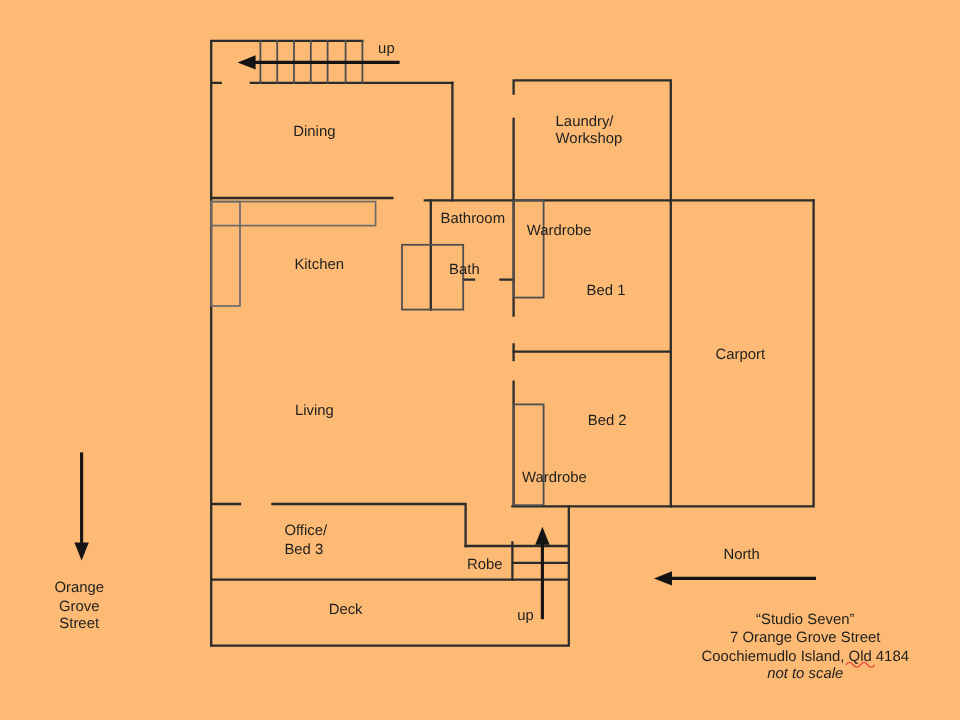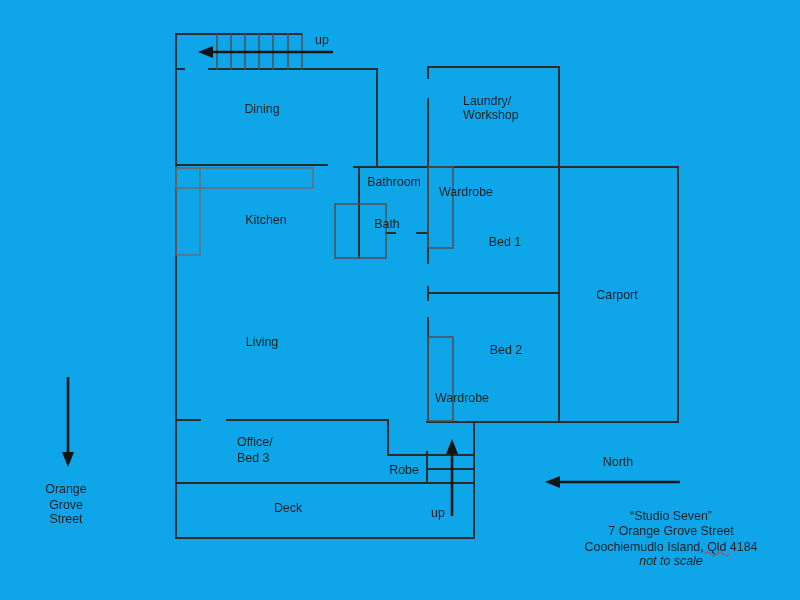--- a/index.html
+++ b/index.html
@@ -8,21 +8,21 @@
     background: #ffffff;
     width: 800px;
     height: 600px;
     overflow: hidden;
     font-family: "Liberation Sans", sans-serif;
   }
   .plan-wrap {
     position: relative;
     width: 800px;
     height: 600px;
-    background: #0ea5e9;
+    background: #fdba74;
   }
   svg { display: block; }
   .wall {
     stroke: #2b2b2b;
     stroke-width: 1.9;
     fill: none;
     stroke-linecap: square;
   }
   .fixture {
     stroke: #4f4f4f;

